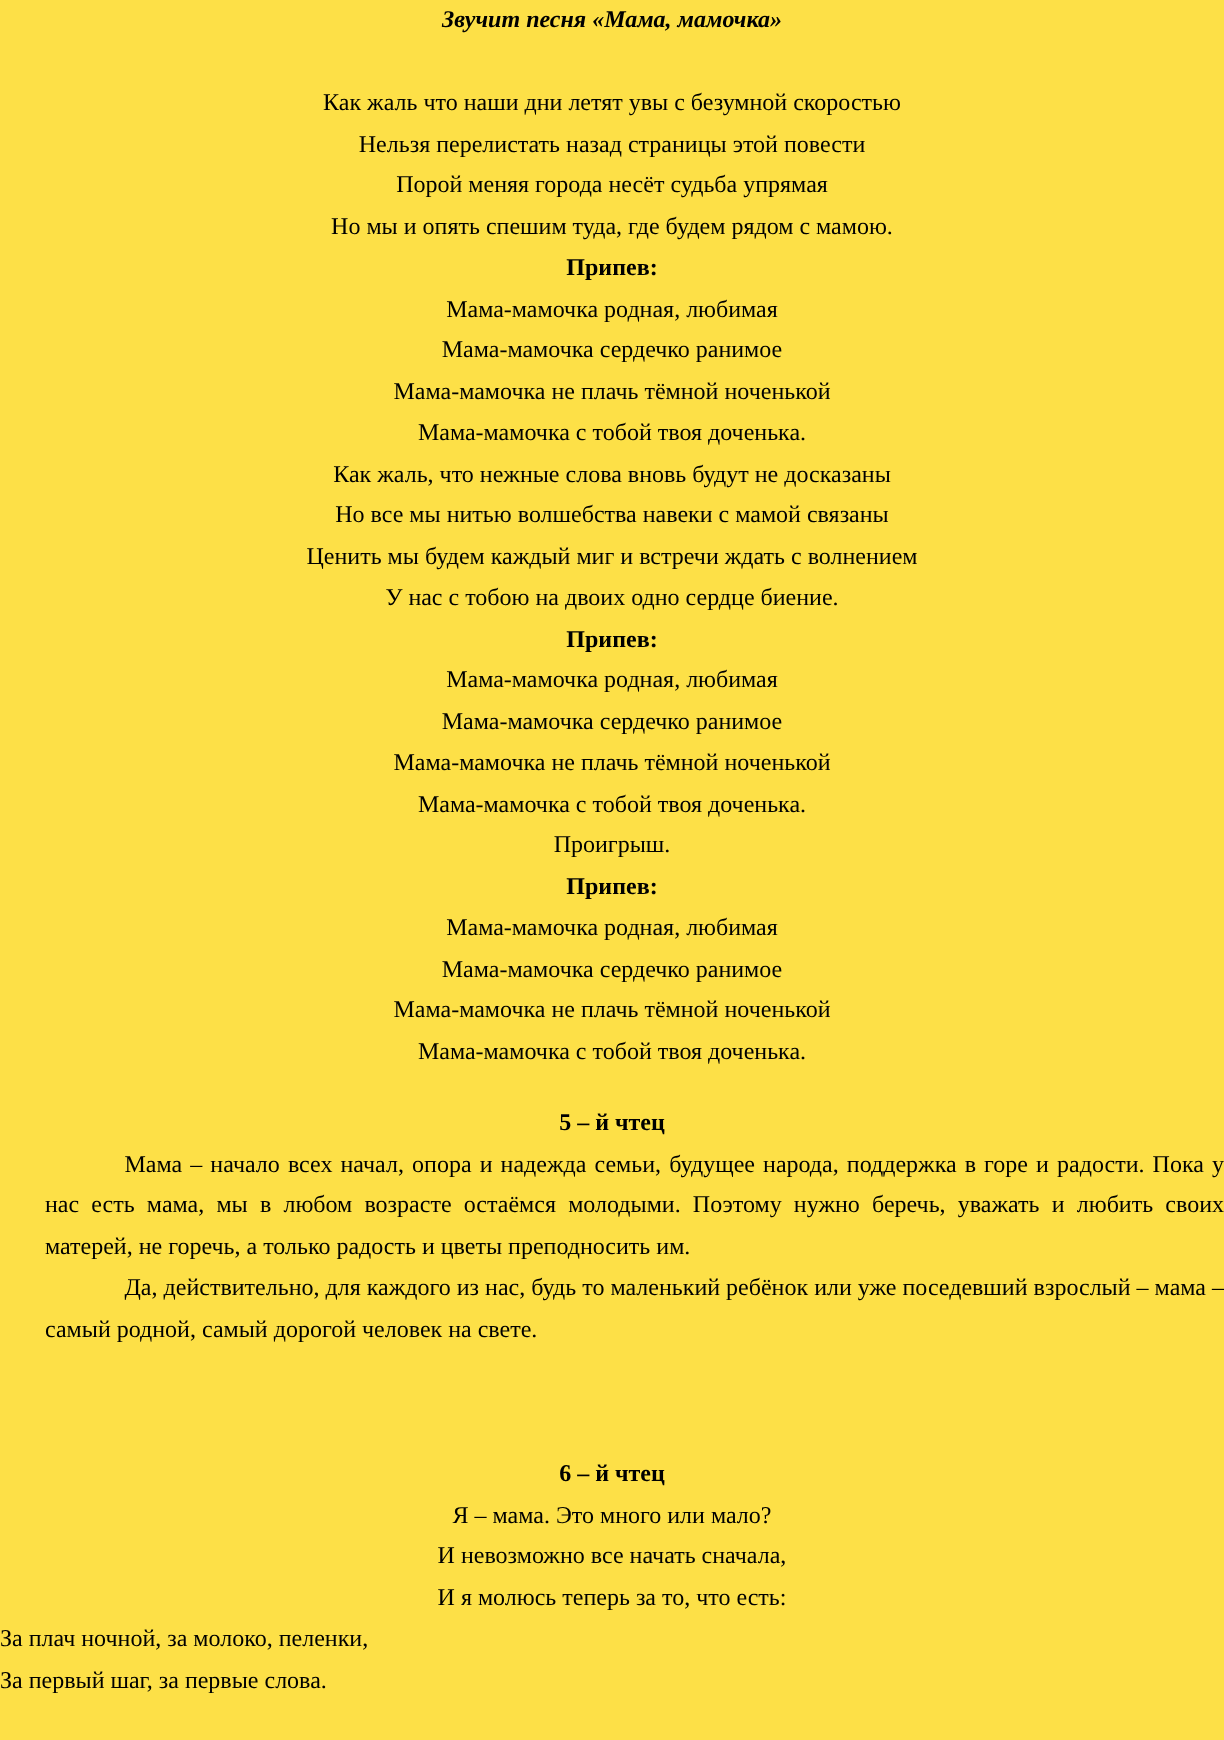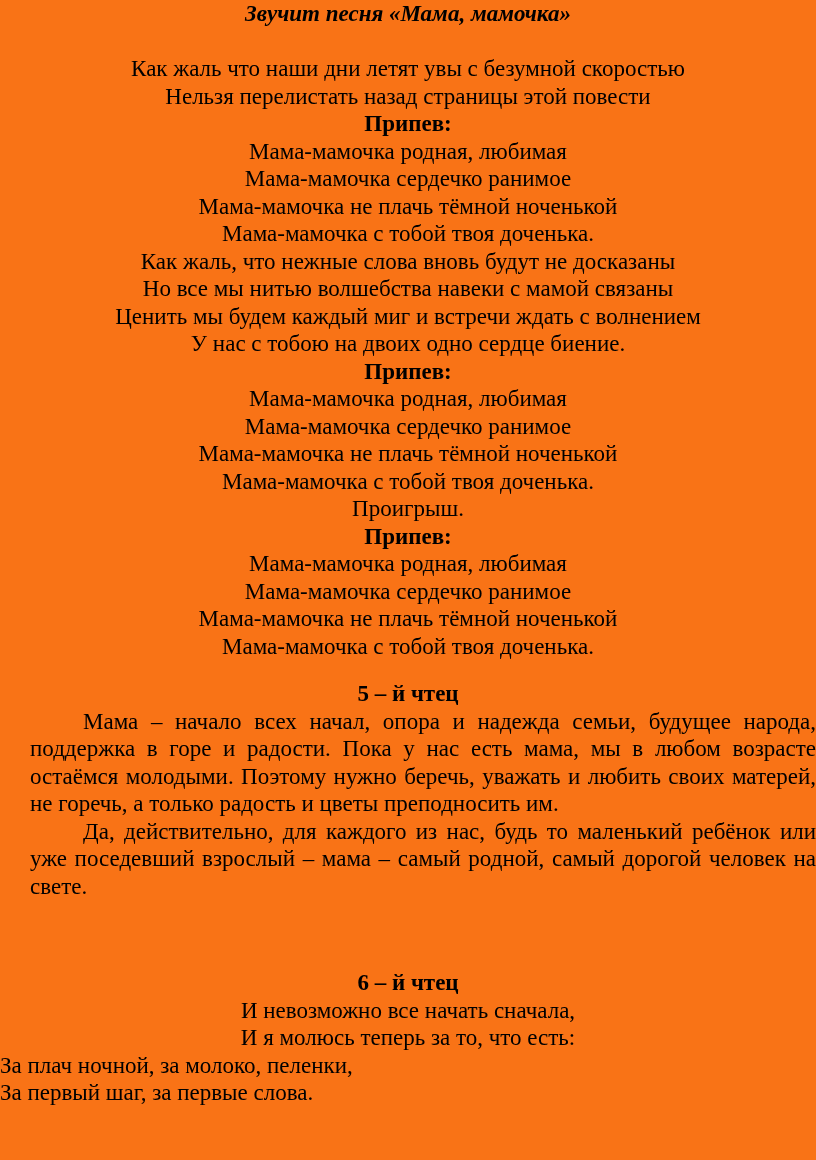--- a/index.html
+++ b/index.html
@@ -5,24 +5,24 @@
   html, body {
     margin: 0;
     padding: 0;
     background: #ffffff;
   }
   .page {
     position: relative;
     width: 816px;
     height: 1160px;
     overflow: hidden;
-    background: #f97316;
+    background: #fde047;
     color: #000000;
     font-family: "Liberation Serif", serif;
-    font-size: 23px;
+    font-size: 16px;
     line-height: 27.5px;
   }
   .line {
     text-align: center;
   }
   .stage-direction {
     text-align: center;
     font-weight: bold;
     font-style: italic;
   }
@@ -55,20 +55,22 @@
 </head>
 <body>
 
 <div class="page">
 
   <div class="stage-direction">Звучит песня «Мама, мамочка»</div>
   <div class="blank"></div>
 
   <div class="line">Как жаль что наши дни летят увы с безумной скоростью</div>
   <div class="line">Нельзя перелистать назад страницы этой повести</div>
+  <div class="line">Порой меняя города несёт судьба упрямая</div>
+  <div class="line">Но мы и опять спешим туда, где будем рядом с мамою.</div>
 
   <div class="line bold">Припев:</div>
   <div class="line">Мама-мамочка родная, любимая</div>
   <div class="line">Мама-мамочка сердечко ранимое</div>
   <div class="line">Мама-мамочка не плачь тёмной ноченькой</div>
   <div class="line">Мама-мамочка с тобой твоя доченька.</div>
 
   <div class="line">Как жаль, что нежные слова вновь будут не досказаны</div>
   <div class="line">Но все мы нитью волшебства навеки с мамой связаны</div>
   <div class="line">Ценить мы будем каждый миг и встречи ждать с волнением</div>
@@ -88,18 +90,19 @@
   <div class="line">Мама-мамочка не плачь тёмной ноченькой</div>
   <div class="line">Мама-мамочка с тобой твоя доченька.</div>
 
   <div class="reader-heading heading-5">5 – й чтец</div>
   <div class="para">Мама – начало всех начал, опора и надежда семьи, будущее народа, поддержка в горе и радости. Пока у нас есть мама, мы в любом возрасте остаёмся молодыми. Поэтому нужно беречь, уважать и любить своих матерей, не горечь, а только радость и цветы преподносить им.</div>
   <div class="para">Да, действительно, для каждого из нас, будь то маленький ребёнок или уже поседевший взрослый – мама – самый родной, самый дорогой человек на свете.</div>
 
   <div class="spacer-before-6"></div>
 
   <div class="reader-heading">6 – й чтец</div>
+  <div class="line">Я – мама. Это много или мало?</div>
   <div class="line">И невозможно все начать сначала,</div>
   <div class="line">И я молюсь теперь за то, что есть:</div>
   <div class="left-line">За плач ночной, за молоко, пеленки,</div>
   <div class="left-line">За первый шаг, за первые слова.</div>
 
 </div>
 
 </body></html>

